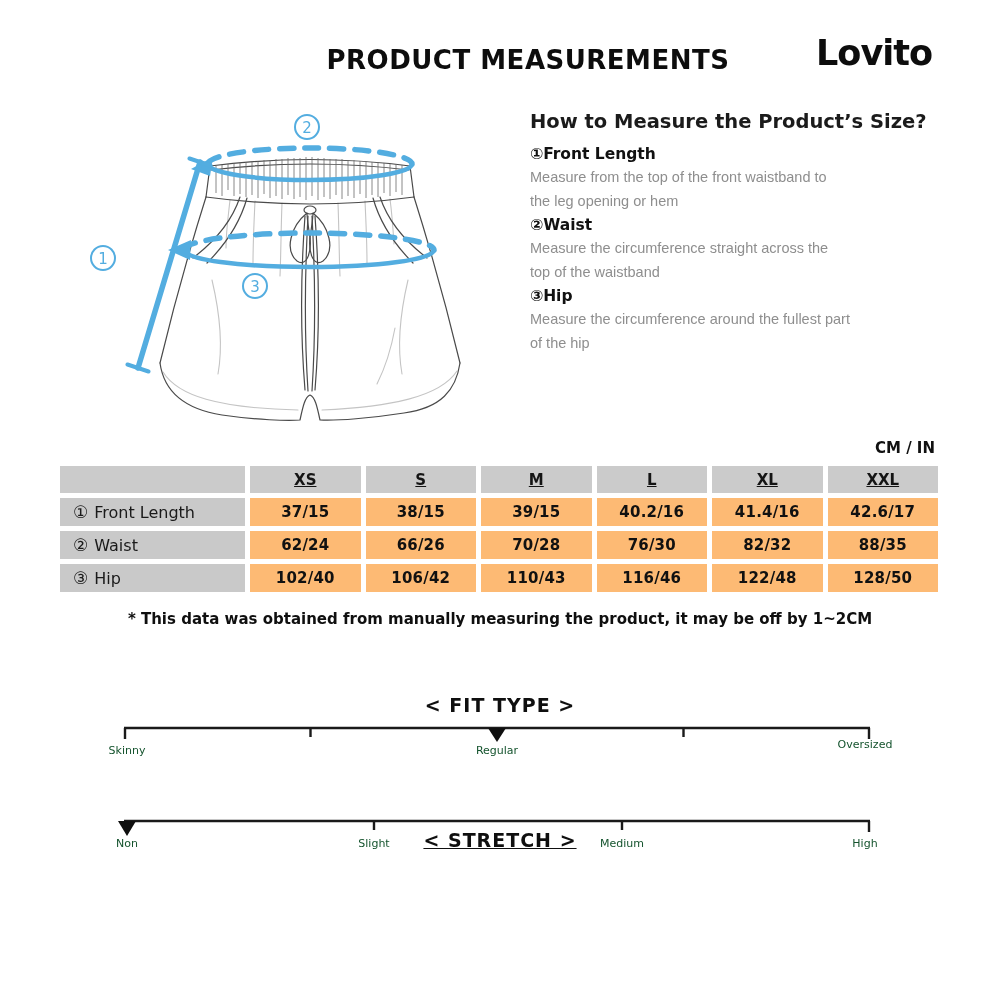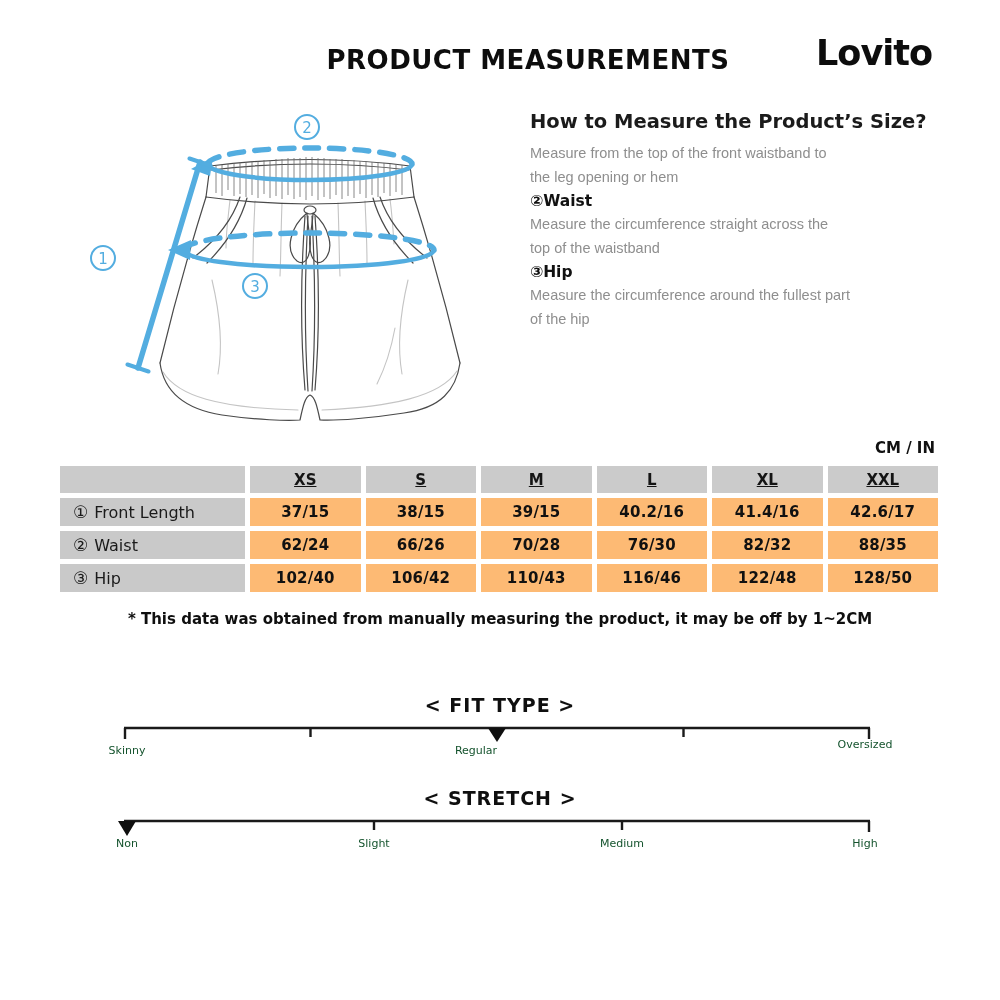--- a/index.html
+++ b/index.html
@@ -33,21 +33,21 @@
   .st-l .cnum{font-size:17px;}
   .st-v{background:#fdba74;display:flex;align-items:center;justify-content:center;
         font-size:15px;font-weight:700;letter-spacing:0.2px;color:#111;}
 
   .footnote{position:absolute;top:610px;left:0;width:1000px;text-align:center;
             font-size:15px;font-weight:700;color:#0f0f0f;}
 
   .scale-title{position:absolute;left:0;width:1000px;text-align:center;
                font-size:19px;font-weight:700;letter-spacing:1px;color:#0f0f0f;}
   #fit-title{top:694px;}
-  #stretch-title{top:787px;}
+  #stretch-title{top:829px;text-decoration:underline;}
   .scale-svg{position:absolute;left:117px;width:760px;height:26px;}
   #fit-scale{top:725px;}
   #stretch-scale{top:818px;}
   .scale-label{position:absolute;transform:translateX(-50%);font-size:11px;
                font-weight:400;color:#14532d;white-space:nowrap;}
 </style>
 </head>
 <body>
 
 <div class="page">
@@ -97,20 +97,21 @@
       <text x="43" y="163.5" text-anchor="middle" font-size="15" fill="#53ADE0">1</text>
       <circle cx="247" cy="27" r="12" fill="#ffffff" stroke="#53ADE0" stroke-width="2"></circle>
       <text x="247" y="32.5" text-anchor="middle" font-size="15" fill="#53ADE0">2</text>
       <circle cx="195" cy="186" r="12" fill="#ffffff" stroke="#53ADE0" stroke-width="2"></circle>
       <text x="195" y="191.5" text-anchor="middle" font-size="15" fill="#53ADE0">3</text>
     </g>
   </svg>
 
   <div class="howto">
     <h2>How to Measure the Product’s Size?</h2>
+    <div class="ht-label"><span>①</span><span>Front Length</span></div>
     <div class="ht-desc">Measure from the top of the front waistband to
 the leg opening or hem</div>
     <div class="ht-label"><span>②</span><span>Waist</span></div>
     <div class="ht-desc">Measure the circumference straight across the
 top of the waistband</div>
     <div class="ht-label"><span>③</span><span>Hip</span></div>
     <div class="ht-desc">Measure the circumference around the fullest part
 of the hip</div>
   </div>
 
@@ -161,21 +162,21 @@
 
   <div class="footnote">* This data was obtained from manually measuring the product, it may be off by 1~2CM</div>
 
   <div class="scale-title" id="fit-title">&lt; FIT TYPE &gt;</div>
   <svg class="scale-svg" id="fit-scale" viewBox="0 0 760 26" xmlns="http://www.w3.org/2000/svg">
     <path d="M7,3 H753" stroke="#1a1a1a" stroke-width="2.6" fill="none"></path>
     <path d="M8,3 V14 M752,3 V14 M193.5,3 V12 M566.5,3 V12" stroke="#1a1a1a" stroke-width="2.4" fill="none"></path>
     <path d="M371,3 L389,3 L380,17 Z" fill="#0f0f0f"></path>
   </svg>
   <span class="scale-label" style="top:744px;left:127px;">Skinny</span>
-  <span class="scale-label" style="top:744px;left:476px;">Regular</span>
+  <span class="scale-label" style="top:744px;left:497px;">Regular</span>
   <span class="scale-label" style="top:702px;left:865px;margin-top:36px;">Oversized</span>
 
   <div class="scale-title" id="stretch-title">&lt; STRETCH &gt;</div>
   <svg class="scale-svg" id="stretch-scale" viewBox="0 0 760 26" xmlns="http://www.w3.org/2000/svg">
     <path d="M7,3 H753" stroke="#1a1a1a" stroke-width="2.6" fill="none"></path>
     <path d="M752,3 V14 M257,3 V12 M505,3 V12" stroke="#1a1a1a" stroke-width="2.4" fill="none"></path>
     <path d="M1,3 L19,3 L10,18 Z" fill="#0f0f0f"></path>
   </svg>
   <span class="scale-label" style="top:837px;left:127px;">Non</span>
   <span class="scale-label" style="top:837px;left:374px;">Slight</span>

